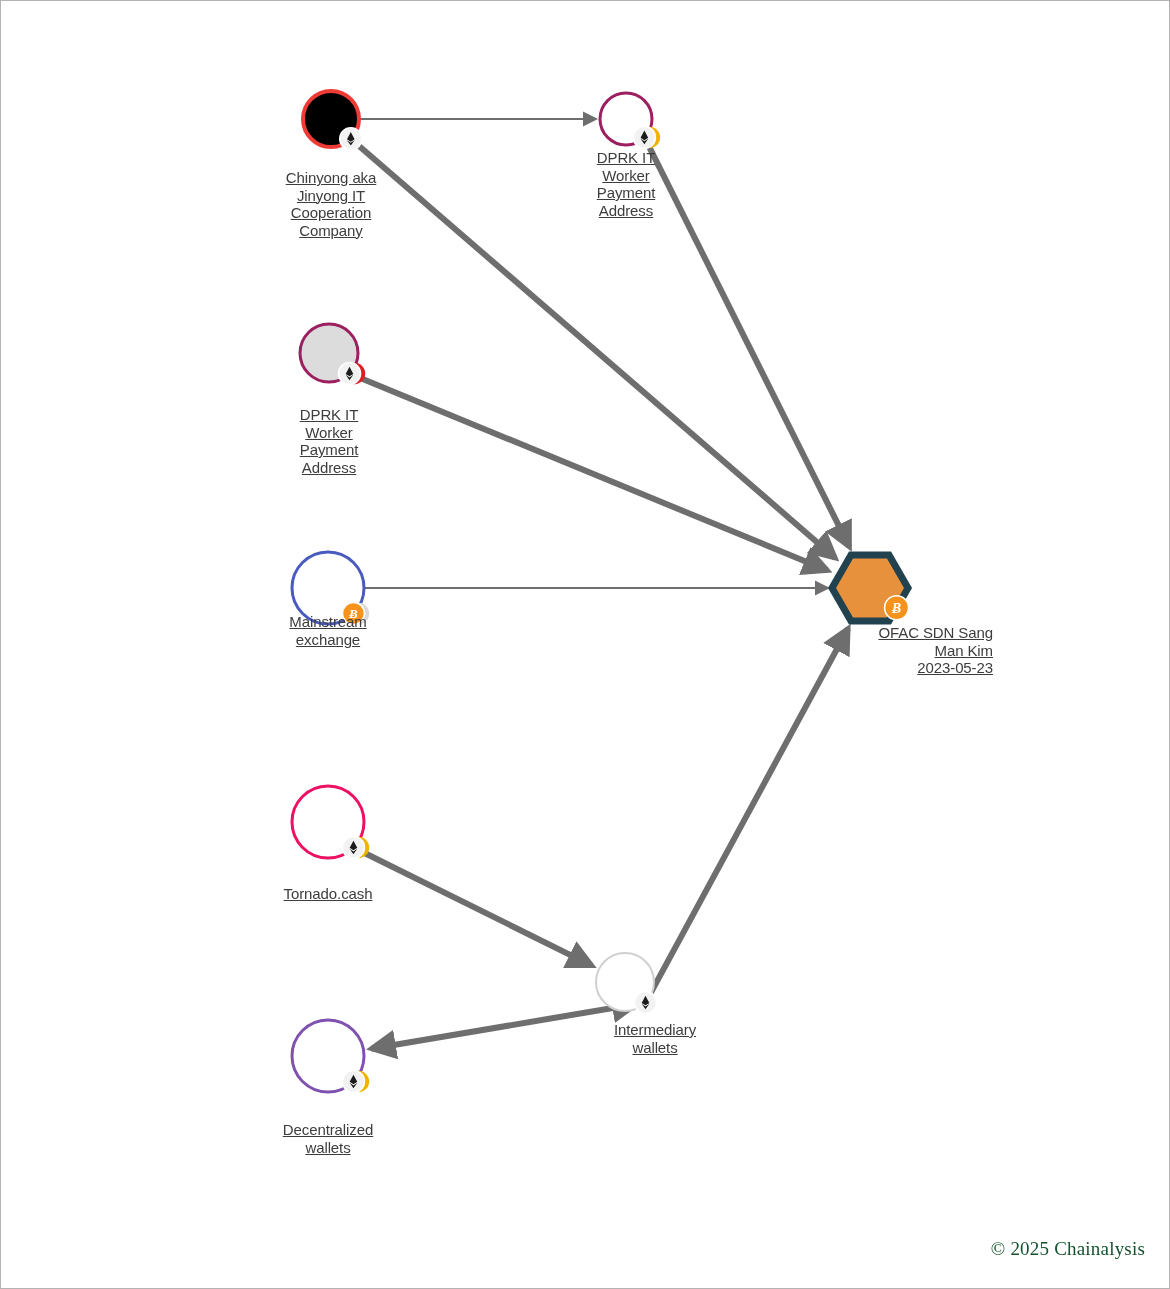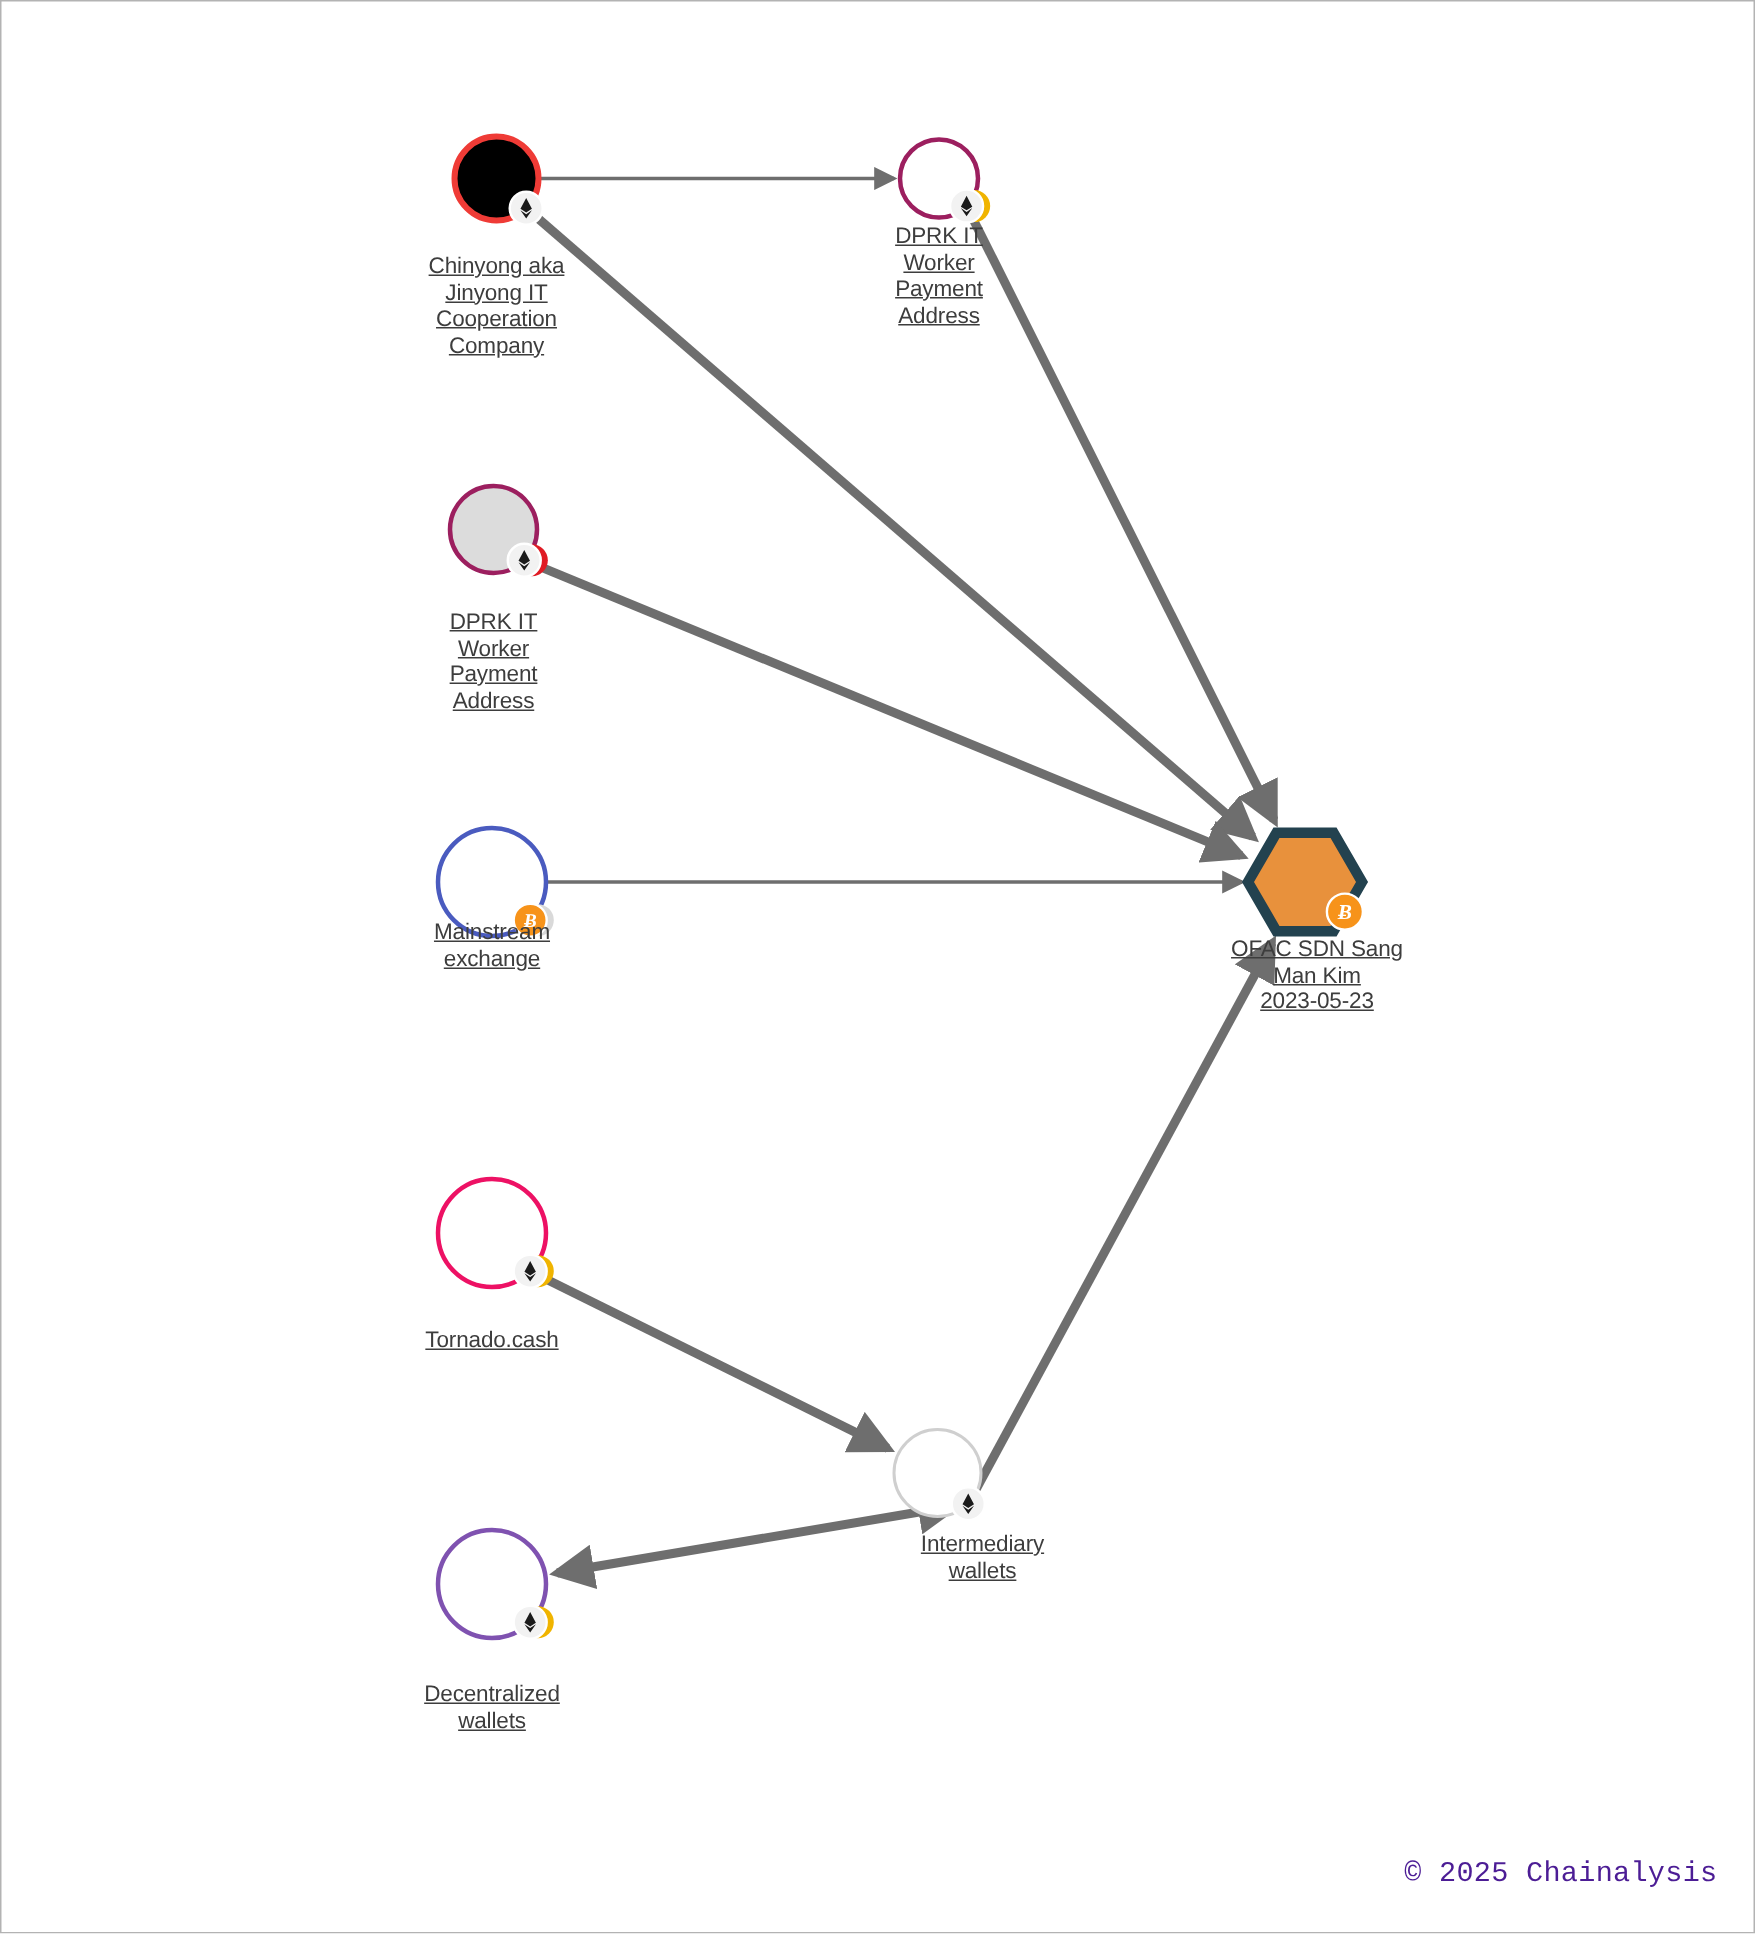--- a/index.html
+++ b/index.html
@@ -35,23 +35,23 @@
     font-family: "Liberation Sans", sans-serif;
     letter-spacing: -0.1px;
     white-space: pre-line;
     pointer-events: none;
     text-decoration: underline;
   }
   #copyright {
     position: absolute;
     right: 24px;
     bottom: 28px;
-    color: #4c1d95;
+    color: #14532d;
     font-size: 19px;
-    font-family: Liberation Mono, monospace;
+    font-family: Liberation Serif, serif;
     letter-spacing: 0.2px;
     text-align: right;
   }
 </style>
 </head>
 <body>
 
 <div id="canvas">
 
   <svg id="graph-svg" viewBox="0 0 1170 1289" xmlns="http://www.w3.org/2000/svg">
@@ -180,19 +180,19 @@
 Worker
 Payment
 Address</div>
       <div class="node-label" style="width: 180px; left: 237px; top: 612px;">Mainstream
 exchange</div>
       <div class="node-label" style="width: 200px; left: 227px; top: 884px;">Tornado.cash</div>
       <div class="node-label" style="width: 200px; left: 227px; top: 1120px;">Decentralized
 wallets</div>
       <div class="node-label" style="width: 180px; left: 564px; top: 1020px;">Intermediary
 wallets</div>
-      <div class="node-label" style="width: 260px; left: 747px; top: 623px;">OFAC SDN Sang
+      <div class="node-label" style="width: 260px; left: 732px; top: 623px; text-align: right;">OFAC SDN Sang
 Man Kim
 2023-05-23</div>
     </div>
 
   <div id="copyright">© 2025 Chainalysis</div>
 </div>
 
 </body></html>

